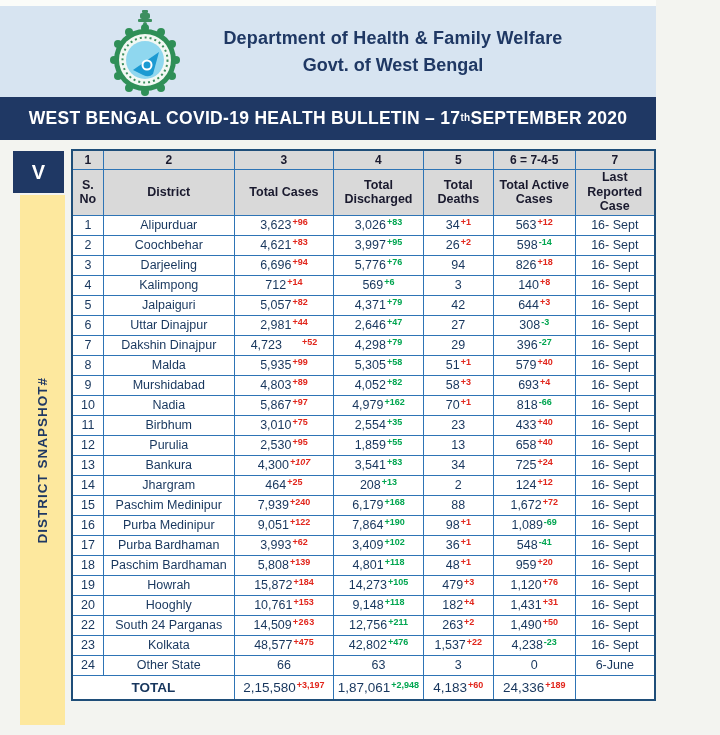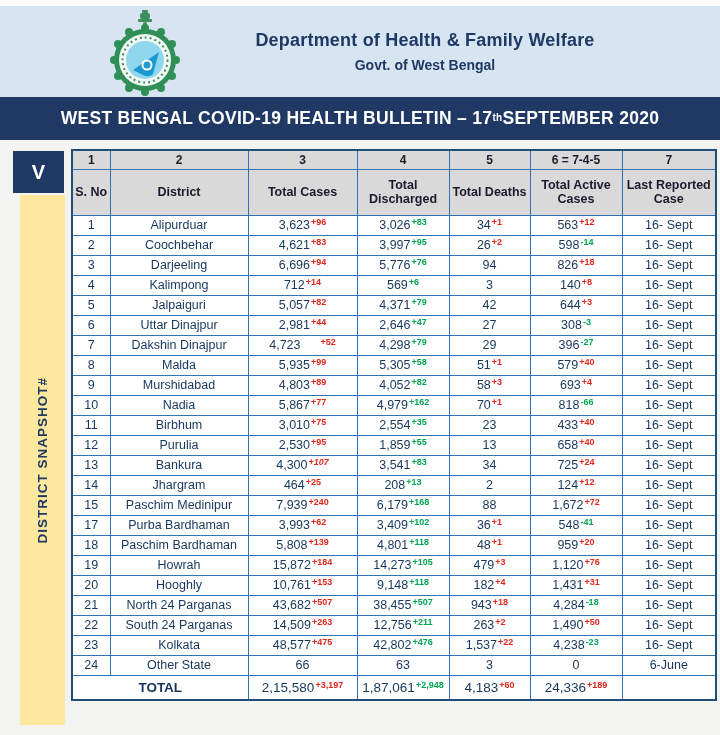--- a/index.html
+++ b/index.html
@@ -2,21 +2,21 @@
 <html><head>
 <meta charset="utf-8">
 <style>
   * { box-sizing: border-box; margin: 0; padding: 0; }
   html, body { width: 720px; height: 735px; }
   body {
     font-family: "Liberation Sans", sans-serif;
     background: #f3f4f0;
     overflow: hidden;
   }
-  .page { width: 720px; height: 735px; position: relative; }
+  .page { width: 656px; height: 735px; position: relative; }
 
   
   .top-strip { height: 6px; background: #fbfcf9; }
 
   .masthead {
     height: 91px;
     background: #d7e4f1;
     position: relative;
   }
   .logo-wrap {
@@ -25,21 +25,21 @@
     width: 84px; height: 88px;
   }
   .titles {
     position: absolute;
     left: 190px; right: 60px; top: 0; height: 100%;
     display: flex; flex-direction: column; justify-content: center; align-items: center;
     color: #1f3864;
     text-align: center;
   }
   .title-line1 { font-size: 18px; font-weight: 700; letter-spacing: 0.2px; }
-  .title-line2 { font-size: 14px; font-weight: 700; margin-top: 6px; }
+  .title-line2 { font-size: 18px; font-weight: 700; margin-top: 6px; }
 
   .banner {
     height: 43px;
     background: #1f3864;
     color: #ffffff;
     display: flex; align-items: center; justify-content: center;
     font-size: 17.5px; font-weight: 700; letter-spacing: 0.3px;
   }
   .banner sup { font-size: 10px; position: relative; top: -1px; }
 
@@ -297,21 +297,21 @@
               <td>Murshidabad</td>
               <td><span class="num">4,803</span><span class="sup" style="color: rgb(225, 38, 28);">+89</span></td>
               <td><span class="num">4,052</span><span class="sup" style="color: rgb(0, 165, 80);">+82</span></td>
               <td><span class="num">58</span><span class="sup" style="color: rgb(225, 38, 28);">+3</span></td>
               <td><span class="num">693</span><span class="sup" style="color: rgb(225, 38, 28);">+4</span></td>
               <td>16- Sept</td>
             </tr>
             <tr>
               <td>10</td>
               <td>Nadia</td>
-              <td><span class="num">5,867</span><span class="sup" style="color: rgb(225, 38, 28);">+77</span></td>
+              <td><span class="num">5,867</span><span class="sup" style="color: rgb(225, 38, 28);">+97</span></td>
               <td><span class="num">4,979</span><span class="sup" style="color: rgb(0, 165, 80);">+162</span></td>
               <td><span class="num">70</span><span class="sup" style="color: rgb(225, 38, 28);">+1</span></td>
               <td><span class="num">818</span><span class="sup" style="color: rgb(0, 165, 80);">-66</span></td>
               <td>16- Sept</td>
             </tr>
             <tr>
               <td>11</td>
               <td>Birbhum</td>
               <td><span class="num">3,010</span><span class="sup" style="color: rgb(225, 38, 28);">+75</span></td>
               <td><span class="num">2,554</span><span class="sup" style="color: rgb(0, 165, 80);">+35</span></td>
@@ -349,20 +349,29 @@
             <tr>
               <td>15</td>
               <td>Paschim Medinipur</td>
               <td><span class="num">7,939</span><span class="sup" style="color: rgb(225, 38, 28);">+240</span></td>
               <td><span class="num">6,179</span><span class="sup" style="color: rgb(0, 165, 80);">+168</span></td>
               <td><span class="num">88</span></td>
               <td><span class="num">1,672</span><span class="sup" style="color: rgb(225, 38, 28);">+72</span></td>
               <td>16- Sept</td>
             </tr>
             <tr>
+              <td>16</td>
+              <td>Purba Medinipur</td>
+              <td><span class="num">9,051</span><span class="sup" style="color: rgb(225, 38, 28);">+122</span></td>
+              <td><span class="num">7,864</span><span class="sup" style="color: rgb(0, 165, 80);">+190</span></td>
+              <td><span class="num">98</span><span class="sup" style="color: rgb(225, 38, 28);">+1</span></td>
+              <td><span class="num">1,089</span><span class="sup" style="color: rgb(0, 165, 80);">-69</span></td>
+              <td>16- Sept</td>
+            </tr>
+            <tr>
               <td>17</td>
               <td>Purba Bardhaman</td>
               <td><span class="num">3,993</span><span class="sup" style="color: rgb(225, 38, 28);">+62</span></td>
               <td><span class="num">3,409</span><span class="sup" style="color: rgb(0, 165, 80);">+102</span></td>
               <td><span class="num">36</span><span class="sup" style="color: rgb(225, 38, 28);">+1</span></td>
               <td><span class="num">548</span><span class="sup" style="color: rgb(0, 165, 80);">-41</span></td>
               <td>16- Sept</td>
             </tr>
             <tr>
               <td>18</td>
@@ -385,32 +394,23 @@
             <tr>
               <td>20</td>
               <td>Hooghly</td>
               <td><span class="num">10,761</span><span class="sup" style="color: rgb(225, 38, 28);">+153</span></td>
               <td><span class="num">9,148</span><span class="sup" style="color: rgb(0, 165, 80);">+118</span></td>
               <td><span class="num">182</span><span class="sup" style="color: rgb(225, 38, 28);">+4</span></td>
               <td><span class="num">1,431</span><span class="sup" style="color: rgb(225, 38, 28);">+31</span></td>
               <td>16- Sept</td>
             </tr>
             <tr>
-              <td>21</td>
-              <td>North 24 Parganas</td>
-              <td><span class="num">43,682</span><span class="sup" style="color: rgb(225, 38, 28);">+507</span></td>
-              <td><span class="num">38,455</span><span class="sup" style="color: rgb(0, 165, 80);">+507</span></td>
-              <td><span class="num">943</span><span class="sup" style="color: rgb(225, 38, 28);">+18</span></td>
-              <td><span class="num">4,284</span><span class="sup" style="color: rgb(0, 165, 80);">-18</span></td>
-              <td>16- Sept</td>
-            </tr>
-            <tr>
               <td>22</td>
               <td>South 24 Parganas</td>
-              <td><span class="num">14,509</span><span class="sup" style="color: rgb(225, 38, 28);">+263</span></td>
+              <td><span class="num">14,509</span><span class="sup" style="color: rgb(225, 38, 28); font-family: Liberation Mono, monospace;">+263</span></td>
               <td><span class="num">12,756</span><span class="sup" style="color: rgb(0, 165, 80);">+211</span></td>
               <td><span class="num">263</span><span class="sup" style="color: rgb(225, 38, 28);">+2</span></td>
               <td><span class="num">1,490</span><span class="sup" style="color: rgb(225, 38, 28);">+50</span></td>
               <td>16- Sept</td>
             </tr>
             <tr>
               <td>23</td>
               <td>Kolkata</td>
               <td><span class="num">48,577</span><span class="sup" style="color: rgb(225, 38, 28);">+475</span></td>
               <td><span class="num">42,802</span><span class="sup" style="color: rgb(0, 165, 80); text-align: center;">+476</span></td>

